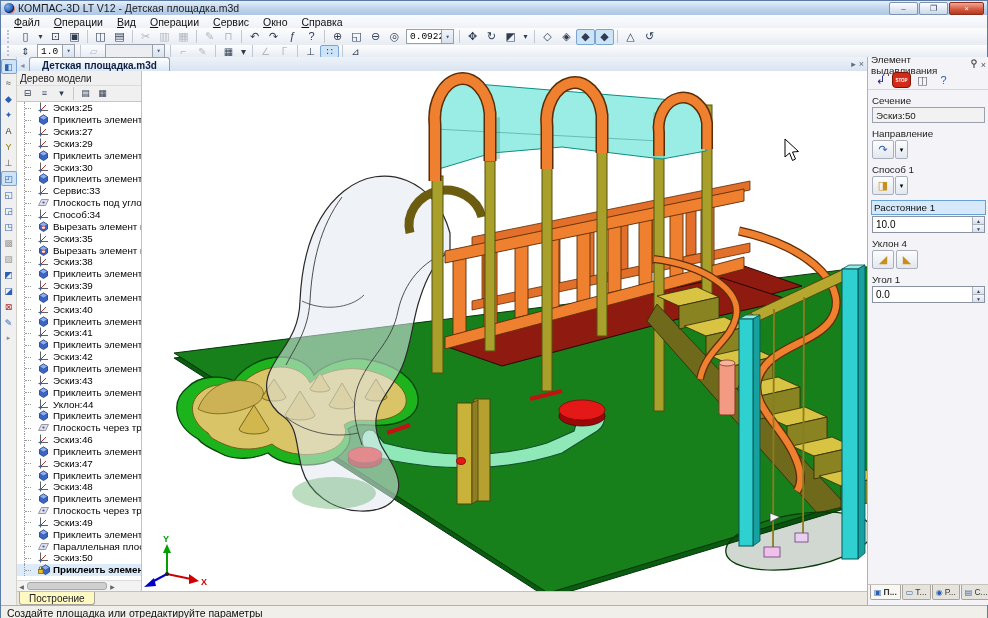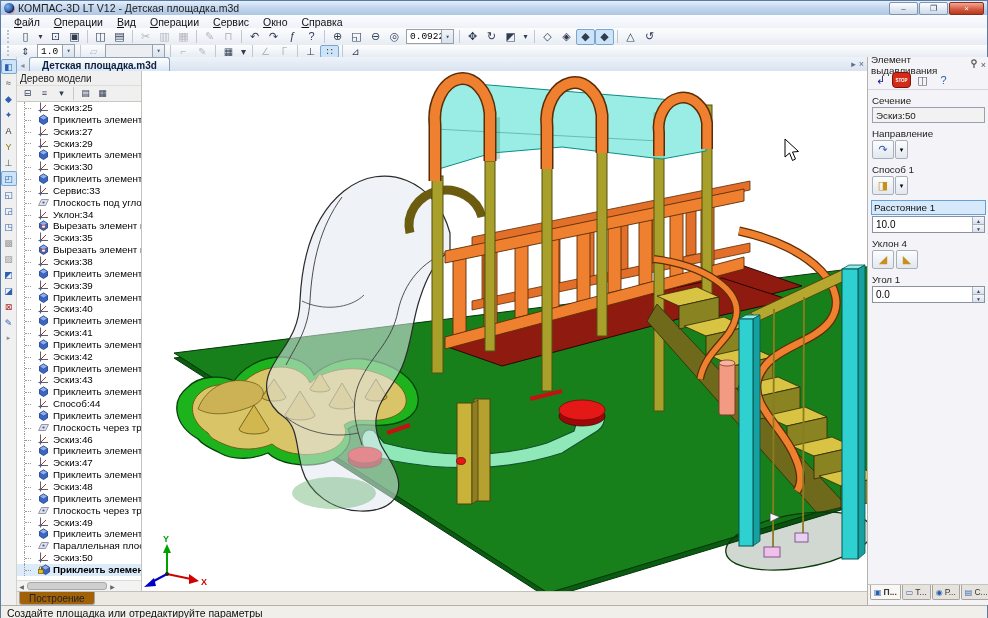--- a/index.html
+++ b/index.html
@@ -59,37 +59,37 @@
   .ts-right{margin-left:auto;display:flex;align-items:center;height:100%;padding-right:3px;gap:3px;}
   .ts-right span{font-size:9px;color:#5a6a80;}
   
   #treepanel{position:absolute;left:16px;top:14px;width:144px;height:520px;background:#f0f0f0;border-right:1px solid #b8b5ae;box-sizing:border-box;}
   #tree-header{height:14px;display:flex;align-items:center;font-size:10px;color:#222;padding:0 3px;background:#f0f0f0;border-bottom:1px solid #e0ddd6;}
   #tree-header .hbtns{margin-left:auto;display:flex;gap:2px;align-items:center;}
   #tree-header .hbtns span{font-size:9px;color:#555;line-height:9px;}
   #tree-toolbar{height:15px;display:flex;align-items:center;padding-left:2px;border-bottom:1px solid #d8d5ce;background:#f0f0f0;}
   #tree-toolbar .tbtn{width:15px;height:13px;font-size:9px;}
   #treebody{position:absolute;left:0;top:30px;right:0;bottom:10px;background:#fff;overflow:hidden;border-top:1px solid #cac7c0;}
-  .trow{display:flex;height:11.85px;font-size:9.8px;white-space:nowrap;overflow:hidden;color:#000;}
+  .trow{display:flex;align-items:center;height:11.85px;font-size:9.8px;white-space:nowrap;overflow:hidden;color:#000;}
   .trow .conn{flex:none;width:13px;height:100%;border-left:1px dotted #9a9a9a;margin-left:7px;position:relative;}
   .trow .conn::after{content:"";position:absolute;top:50%;left:0;width:6px;border-top:1px dotted #9a9a9a;}
   .trow .ticon{flex:none;width:12px;height:11px;margin-right:3px;position:relative;top:0px;}
   .trow.sel{background:#dcebfa;font-weight:bold;}
   #vscroll{position:absolute;right:0;top:30px;bottom:10px;width:9px;background:#f3f3f3;border-left:1px solid #ddd;}
   #vthumb{position:absolute;left:1px;right:1px;top:27%;height:25%;background:#cfcfcf;border:1px solid #a8a8a8;border-radius:1px;}
   #hscroll{position:absolute;left:0;bottom:0;right:0;height:10px;background:#f3f3f3;border-top:1px solid #ddd;display:flex;align-items:center;}
   #hscroll .harr{width:9px;font-size:6px;color:#666;text-align:center;}
   #hthumb{height:6px;flex:1;margin:0 1px;background:#cfcfcf;border:1px solid #a8a8a8;border-radius:3px;max-width:78px;}
   
   #viewport{position:absolute;left:140px;top:14px;width:726px;height:520px;background:#ffffff;border-left:1px solid #c4c1ba;box-sizing:content-box;}
   #viewport svg{display:block;}
   
   #bottomstrip{position:absolute;left:16px;top:534px;width:850px;height:14px;background:#ece9e2;border-top:1px solid #c4c1ba;}
   .foldertab{position:absolute;left:2px;top:0;height:12px;padding:0 9px;display:flex;align-items:center;font-size:10px;color:#222;
-    background:#a16207;border:1px solid #a8a49c;border-top:none;border-radius:0 0 3px 3px;}
+    background:#fef9c3;border:1px solid #a8a49c;border-top:none;border-radius:0 0 3px 3px;}
   
   #rightpanel{position:absolute;left:866px;top:0;width:122px;height:548px;background:#f4f3f7;border-left:1px solid #b5b2aa;box-sizing:border-box;}
   #rp-header{height:13px;display:flex;align-items:center;font-size:9.8px;color:#222;padding:1px 3px 0;}
   #rp-header .hbtns{margin-left:auto;display:flex;gap:3px;align-items:center;}
   #rp-header .hbtns span{font-size:9px;color:#555;}
   #rp-toolbar{height:18px;display:flex;align-items:center;gap:2px;padding-left:3px;border-bottom:1px solid #d8d5e0;}
   #rp-toolbar .tbtn{width:17px;height:14px;}
   .plabel{font-size:9.8px;color:#222;margin:5px 4px 1px;}
   .pfield{margin:1px 4px;height:14px;border:1px solid #9aa2b0;background:#f2f2f2;font-size:9.8px;display:flex;align-items:center;padding-left:3px;color:#222;}
   .spin{position:relative;margin:1px 4px;height:15px;border:1px solid #8a92a0;background:#fff;}
@@ -344,21 +344,21 @@
             <span class="tlabel">Плоскость под углом</span>
           </div>
           <div class="trow">
             <span class="conn"></span>
             <span class="ticon"><svg width="11" height="11" viewBox="0 0 11 11">
                 <path d="M2.5 0.5 V8.5 H10" stroke="#606060" fill="none"></path>
                 <path d="M0.5 8.5 H2.5 M2.5 10.5 V8.5" stroke="#606060" fill="none"></path>
                 <path d="M2.5 8.5 L8 3" stroke="#b03030" fill="none"></path>
                 <rect x="1.6" y="7.6" width="1.8" height="1.8" fill="#3060c0"></rect>
               </svg></span>
-            <span class="tlabel">Уклон:34</span>
+            <span class="tlabel">Способ:34</span>
           </div>
           <div class="trow">
             <span class="conn"></span>
             <span class="ticon"><svg width="11" height="11" viewBox="0 0 11 11">
                 <polygon points="1.5,3.5 5.5,1 9.5,3.5 9.5,8 5.5,10.5 1.5,8" fill="#3a66c8" stroke="#1d3a78" stroke-width="0.8"></polygon>
                 <polygon points="1.5,3.5 5.5,1 9.5,3.5 5.5,6" fill="#8fb0f0" stroke="#1d3a78" stroke-width="0.5"></polygon>
                 <rect x="3.8" y="5.2" width="3.4" height="2.8" fill="#ffffff" stroke="#b03030" stroke-width="0.7"></rect>
               </svg></span>
             <span class="tlabel">Вырезать элемент вы</span>
           </div>
@@ -490,21 +490,21 @@
             <span class="tlabel">Приклеить элемент в</span>
           </div>
           <div class="trow">
             <span class="conn"></span>
             <span class="ticon"><svg width="11" height="11" viewBox="0 0 11 11">
                 <path d="M2.5 0.5 V8.5 H10" stroke="#606060" fill="none"></path>
                 <path d="M0.5 8.5 H2.5 M2.5 10.5 V8.5" stroke="#606060" fill="none"></path>
                 <path d="M2.5 8.5 L8 3" stroke="#b03030" fill="none"></path>
                 <rect x="1.6" y="7.6" width="1.8" height="1.8" fill="#3060c0"></rect>
               </svg></span>
-            <span class="tlabel">Способ:44</span>
+            <span class="tlabel">Уклон:44</span>
           </div>
           <div class="trow">
             <span class="conn"></span>
             <span class="ticon"><svg width="11" height="11" viewBox="0 0 11 11">
                 <polygon points="1.5,3.5 5.5,1 9.5,3.5 9.5,8 5.5,10.5 1.5,8" fill="#3a66c8" stroke="#1d3a78" stroke-width="0.8"></polygon>
                 <polygon points="1.5,3.5 5.5,1 9.5,3.5 5.5,6" fill="#8fb0f0" stroke="#1d3a78" stroke-width="0.5"></polygon>
               </svg></span>
             <span class="tlabel">Приклеить элемент в</span>
           </div>
           <div class="trow">

